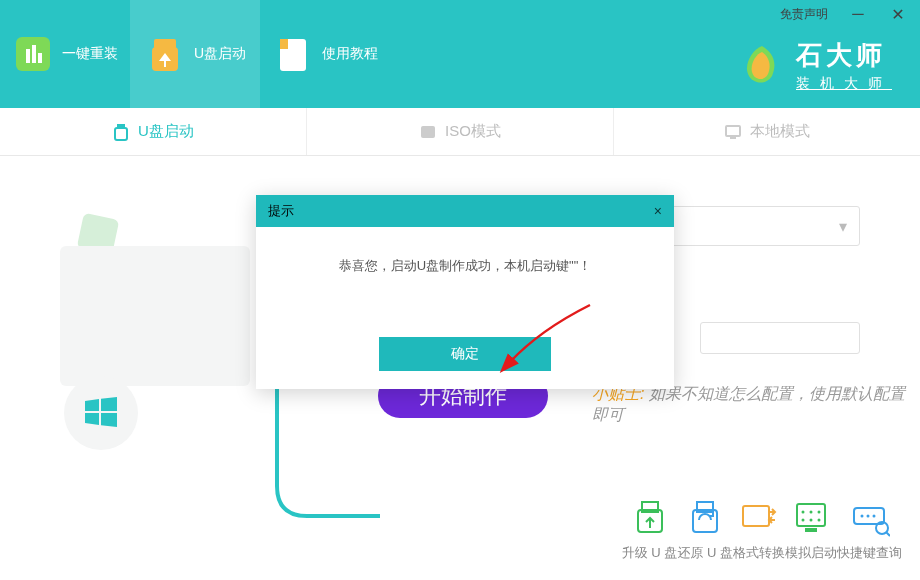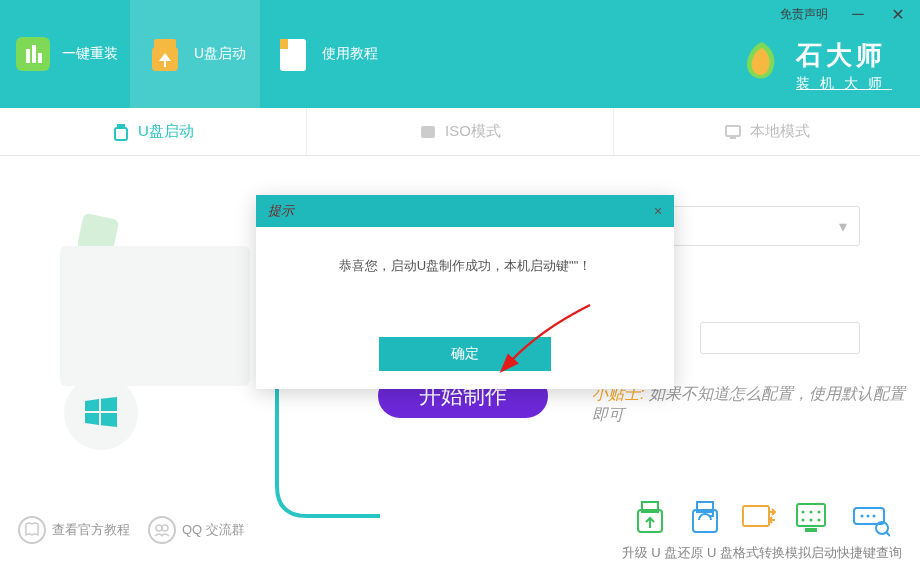--- a/index.html
+++ b/index.html
@@ -7,21 +7,21 @@
 
 .header { height: 108px; background: #29c4c4; display: flex; align-items: center; position: relative; }
 .header-tabs { display: flex; height: 100%; }
 .header-tab { width: 130px; display: flex; flex-direction: row; align-items: center; justify-content: center; gap: 8px; color: #fff; font-size: 14px; cursor: pointer; }
 .header-tab.active { background: rgba(255,255,255,0.15); }
 .header-tab .icon-box { width: 42px; height: 42px; display: flex; align-items: center; justify-content: center; }
 
 .top-right { position: absolute; right: 0; top: 0; display: flex; align-items: center; height: 28px; gap: 20px; padding: 0 12px; color: #404040; font-size: 12px; }
 .win-btn { width: 20px; height: 20px; display: flex; align-items: center; justify-content: center; cursor: pointer; font-size: 16px; }
 
-.brand { position: absolute; right: 28px; top: 38px; display: flex; align-items: flex-start; gap: 10px; color: #fff; }
+.brand { position: absolute; right: 28px; top: 38px; display: flex; align-items: center; gap: 10px; color: #fff; }
 .brand-logo { width: 48px; height: 48px; }
 .brand-text { display: flex; flex-direction: column; }
 .brand-title { font-size: 26px; font-weight: bold; letter-spacing: 4px; }
 .brand-sub { font-size: 14px; letter-spacing: 10px; margin-top: 2px; text-decoration: underline; }
 
 .mode-tabs { height: 48px; display: flex; border-bottom: 1px solid #e8e8e8; }
 .mode-tab { flex: 1; display: flex; align-items: center; justify-content: center; gap: 8px; font-size: 15px; color: #bdbdbd; cursor: pointer; border-right: 1px solid #eee; }
 .mode-tab:last-child { border-right: none; }
 .mode-tab.active { color: #29c4c4; }
 .mode-tab .mt-icon { width: 18px; height: 18px; }
@@ -45,21 +45,21 @@
 .footer { position: absolute; bottom: 0; left: 0; right: 0; height: 100px; display: flex; align-items: center; padding: 0 18px; }
 .footer-left { display: flex; gap: 18px; align-items: center; }
 .footer-link { display: flex; align-items: center; gap: 6px; color: #999; font-size: 13px; cursor: pointer; }
 .footer-link .fl-icon { width: 28px; height: 28px; border: 2px solid #ccc; border-radius: 50%; display: flex; align-items: center; justify-content: center; }
 .footer-actions { margin-left: auto; display: flex; }
 .action-item { display: flex; flex-direction: column; align-items: center; gap: 6px; color: #888; font-size: 13px; cursor: pointer; }
 .action-item .ai-icon { width: 44px; height: 40px; display: flex; align-items: center; justify-content: center; }
 
 .modal-overlay { position: absolute; inset: 0; display: flex; align-items: flex-start; justify-content: center; pointer-events: none; }
 .modal { position: absolute; left: 256px; top: 195px; width: 418px; background: #fff; box-shadow: 0 4px 20px rgba(0,0,0,0.18); pointer-events: auto; }
-.modal-header { height: 32px; background: #1fb9bb; color: #7f1d1d; display: flex; align-items: center; padding: 0 12px; font-size: 13px; justify-content: space-between; font-style: italic; }
+.modal-header { height: 32px; background: #1fb9bb; color: #000000; display: flex; align-items: center; padding: 0 12px; font-size: 13px; justify-content: space-between; }
 .modal-close { cursor: pointer; font-size: 14px; opacity: 0.7; }
 .modal-body { padding: 30px 20px 20px; text-align: center; font-size: 13px; color: #555; min-height: 110px; }
 .modal-footer { display: flex; justify-content: center; padding-bottom: 18px; }
 .modal-ok { width: 172px; height: 34px; background: #1fb9bb; color: #fff; display: flex; align-items: center; justify-content: center; font-size: 14px; cursor: pointer; }
 
 .arrow { position: absolute; left: 480px; top: 300px; pointer-events: none; }
 </style>
 </head>
 <body>
 
@@ -166,40 +166,20 @@
   <div class="start-btn">
     <span>开始制作</span>
   </div>
   <div class="tip-text">
     <span class="tip-label">小贴士:</span>
     <span>如果不知道怎么配置，使用默认配置即可</span>
   </div>
 </div>
 
 <div class="footer">
-  <div class="footer-left">
-    <div class="footer-link">
-      <span class="fl-icon">
-        <svg width="16" height="16">
-            <path d="M2 2 Q5 0 8 2 Q11 0 14 2 L14 13 Q11 11 8 13 Q5 11 2 13 Z" fill="none" stroke="#ccc" stroke-width="1.5"></path>
-          </svg>
-      </span>
-      <span>查看官方教程</span>
-    </div>
-    <div class="footer-link">
-      <span class="fl-icon">
-        <svg width="16" height="16">
-            <circle cx="5" cy="6" r="3" fill="none" stroke="#ccc" stroke-width="1.5"></circle>
-            <circle cx="11" cy="6" r="3" fill="none" stroke="#ccc" stroke-width="1.5"></circle>
-            <path d="M1 14 Q5 10 9 14 M7 14 Q11 10 15 14" fill="none" stroke="#ccc" stroke-width="1.5"></path>
-          </svg>
-      </span>
-      <span>QQ 交流群</span>
-    </div>
-  </div>
   <div class="footer-actions" id="footer-actions">
       <div class="action-item">
         <div class="ai-icon">
           <svg width="40" height="40">
             <rect x="12" y="4" width="16" height="10" fill="none" stroke="#3bbf5a" stroke-width="2"></rect>
             <rect x="8" y="12" width="24" height="22" rx="3" fill="none" stroke="#3bbf5a" stroke-width="2"></rect>
             <path d="M20 30 L20 20 M16 24 L20 20 L24 24" stroke="#3bbf5a" stroke-width="2" fill="none"></path>
           </svg>
         </div>
         <span>升级 U 盘</span>

